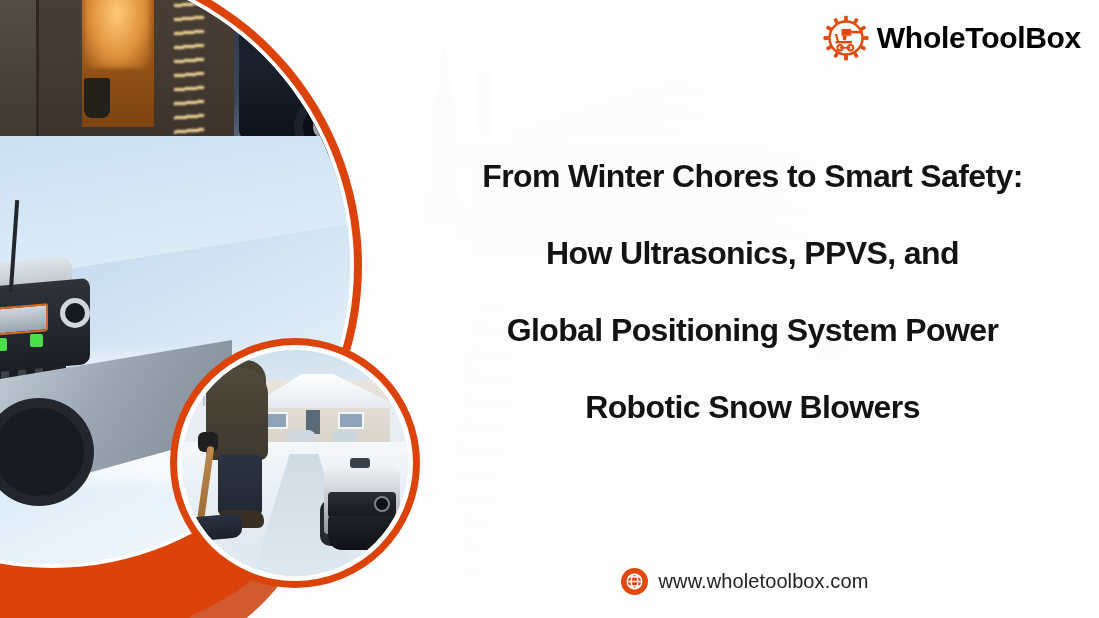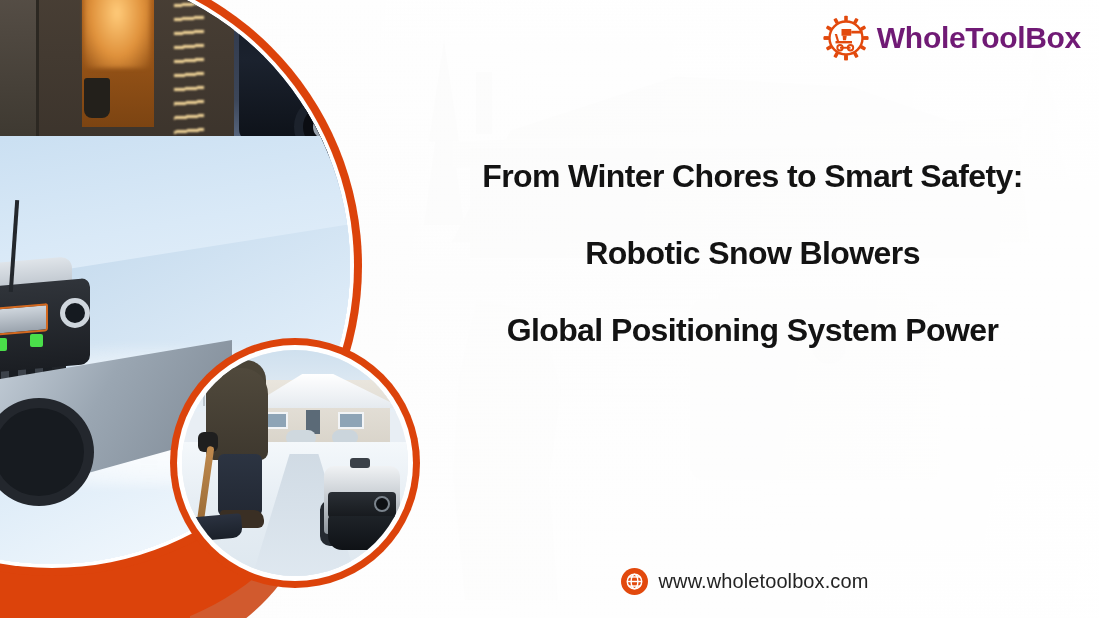--- a/index.html
+++ b/index.html
@@ -395,21 +395,21 @@
     position:absolute;
     right:18px; top:14px;
     display:flex;
     align-items:center;
     gap:7px;
   }
   .logo-mark { width:48px; height:48px; display:block; }
   .logo-text {
     font-size:30px;
     font-weight:bold;
-    color:#701a75;
+    color:#000000;
     letter-spacing:-0.3px;
     white-space:nowrap;
     font-family:"Liberation Sans", sans-serif;
   }
 
   
   .headline {
     position:absolute;
     left:424px; right:18px;
     top:160px;
@@ -575,22 +575,23 @@
         <circle cx="24" cy="45" r="3.6"></circle>
         <circle cx="38" cy="45" r="3.6"></circle>
         <path d="M24 45h14"></path>
       </g>
     </svg>
     <span class="logo-text">WholeToolBox</span>
   </div>
 
   <div class="headline">
     <span class="line">From Winter Chores to Smart Safety:</span>
+    <span class="line">How Ultrasonics, PPVS, and</span>
+    <span class="line">Global Positioning System Power</span>
     <span class="line">Robotic Snow Blowers</span>
-    <span class="line">Global Positioning System Power</span>
   </div>
 
   <div class="footer-url">
     <svg class="globe-icon" viewBox="0 0 32 32">
       <circle cx="16" cy="16" r="16" fill="#e2490d"></circle>
       <g fill="none" stroke="#ffffff" stroke-width="1.7">
         <circle cx="16" cy="16" r="8.6"></circle>
         <ellipse cx="16" cy="16" rx="4" ry="8.6"></ellipse>
         <path d="M7.4 16h17.2"></path>
         <path d="M9 10.6h14"></path>

